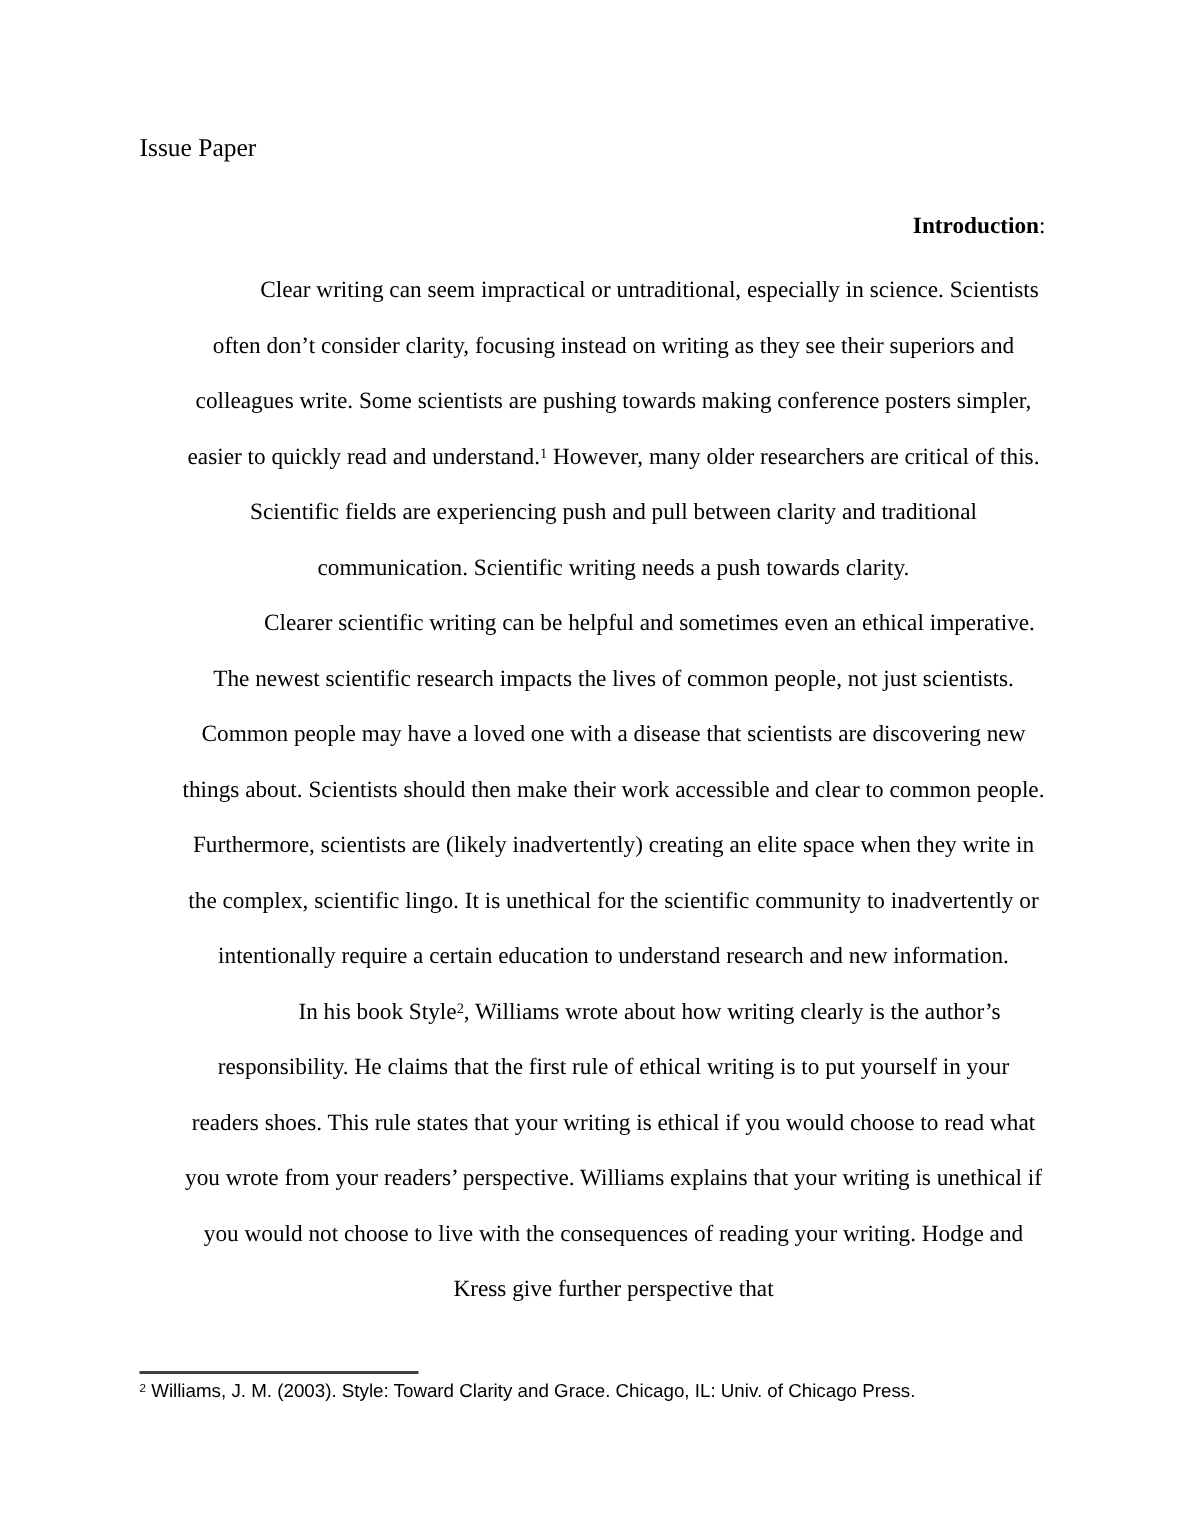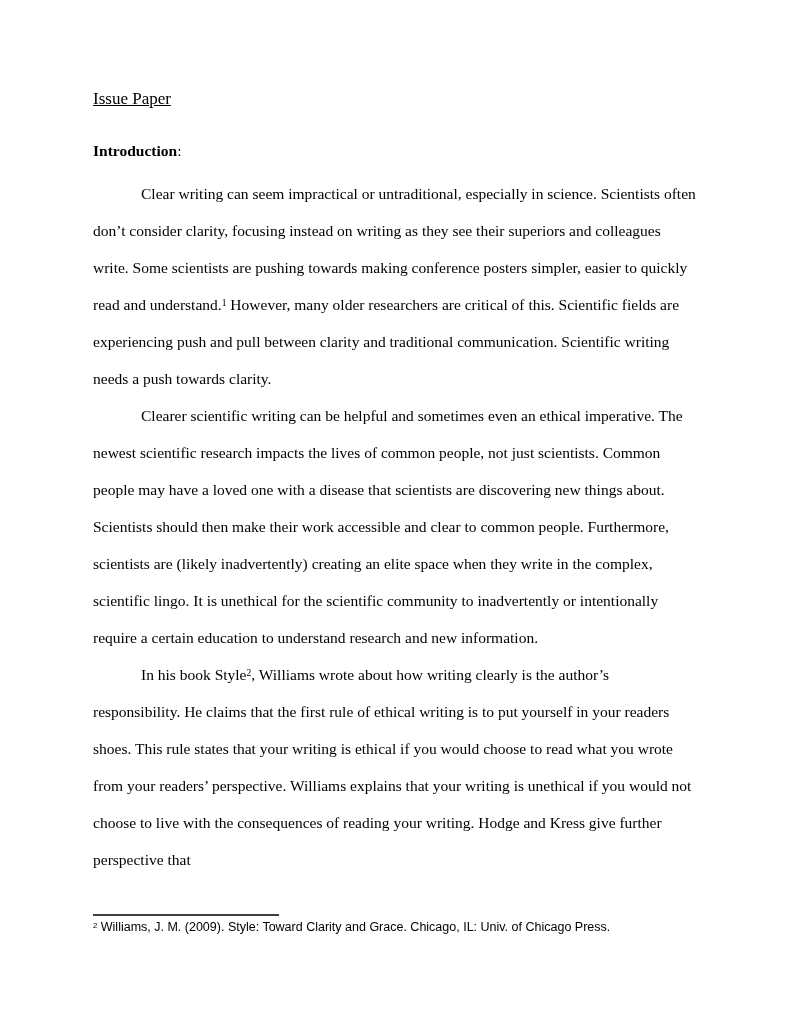--- a/index.html
+++ b/index.html
@@ -14,34 +14,35 @@
     height: 1024px;
     background: #ffffff;
     padding: 88px 95px 0 93px;
     overflow: hidden;
   }
   .doc-title {
     font-size: 17px;
     font-weight: normal;
     line-height: 22px;
     font-family: "Liberation Serif", serif;
-    text-decoration: underline;
   }
   .section-heading {
     margin-top: 30px;
     font-size: 15.5px;
     font-weight: normal;
     line-height: 22px;
     font-family: "Liberation Serif", serif;
+    text-align: right;
   }
   .body-text {
     margin-top: 13px;
     font-size: 15.5px;
     line-height: 37px;
-    text-align: left;
+    text-align: center;
+    margin-left: 28px;
   }
   .para {
     text-indent: 48px;
     margin: 0;
   }
   .seg-bold { font-weight: bold; }
   .seg-italic { }
   .seg-superscript {
     font-size: 0.62em;
     position: relative;
@@ -80,16 +81,16 @@
   <h2 class="section-heading"><span class="seg-bold">Introduction</span><span>:</span></h2>
 
   <div class="body-text">
     <p class="para"><span>Clear writing can seem impractical or untraditional, especially in science. Scientists often don’t consider clarity, focusing instead on writing as they see their superiors and colleagues write. Some scientists are pushing towards making conference posters simpler, easier to quickly read and understand.</span><span class="seg-superscript">1</span><span> However, many older researchers are critical of this. Scientific fields are experiencing push and pull between clarity and traditional communication. Scientific writing needs a push towards clarity.</span></p>
     <p class="para"><span>Clearer scientific writing can be helpful and sometimes even an ethical imperative. The newest scientific research impacts the lives of common people, not just scientists. Common people may have a loved one with a disease that scientists are discovering new things about. Scientists should then make their work accessible and clear to common people. Furthermore, scientists are (likely inadvertently) creating an elite space when they write in the complex, scientific lingo. It is unethical for the scientific community to inadvertently or intentionally require a certain education to understand research and new information.</span></p>
     <p class="para"><span>In his book </span><span class="seg-italic">Style</span><span class="seg-superscript">2</span><span>, Williams wrote about how writing clearly is the author’s responsibility. He claims that the first rule of ethical writing is to put yourself in your readers shoes. This rule states that your writing is ethical if you would choose to read what you wrote from your readers’ perspective. Williams explains that your writing is unethical if you would not choose to live with the consequences of reading your writing. Hodge and Kress give further perspective that</span></p>
   </div>
 
   <div class="footnote-area">
     <div class="footnote-rule"></div>
-    <p class="footnote"><span class="seg-superscript">2</span><span> Williams, J. M. (2009). Style: Toward Clarity and Grace. Chicago, IL: Univ. of Chicago Press.</span></p>
+    <p class="footnote"><span class="seg-superscript">2</span><span> Williams, J. M. (2003). Style: Toward Clarity and Grace. Chicago, IL: Univ. of Chicago Press.</span></p>
   </div>
 
 </div>
 
 </body></html>

